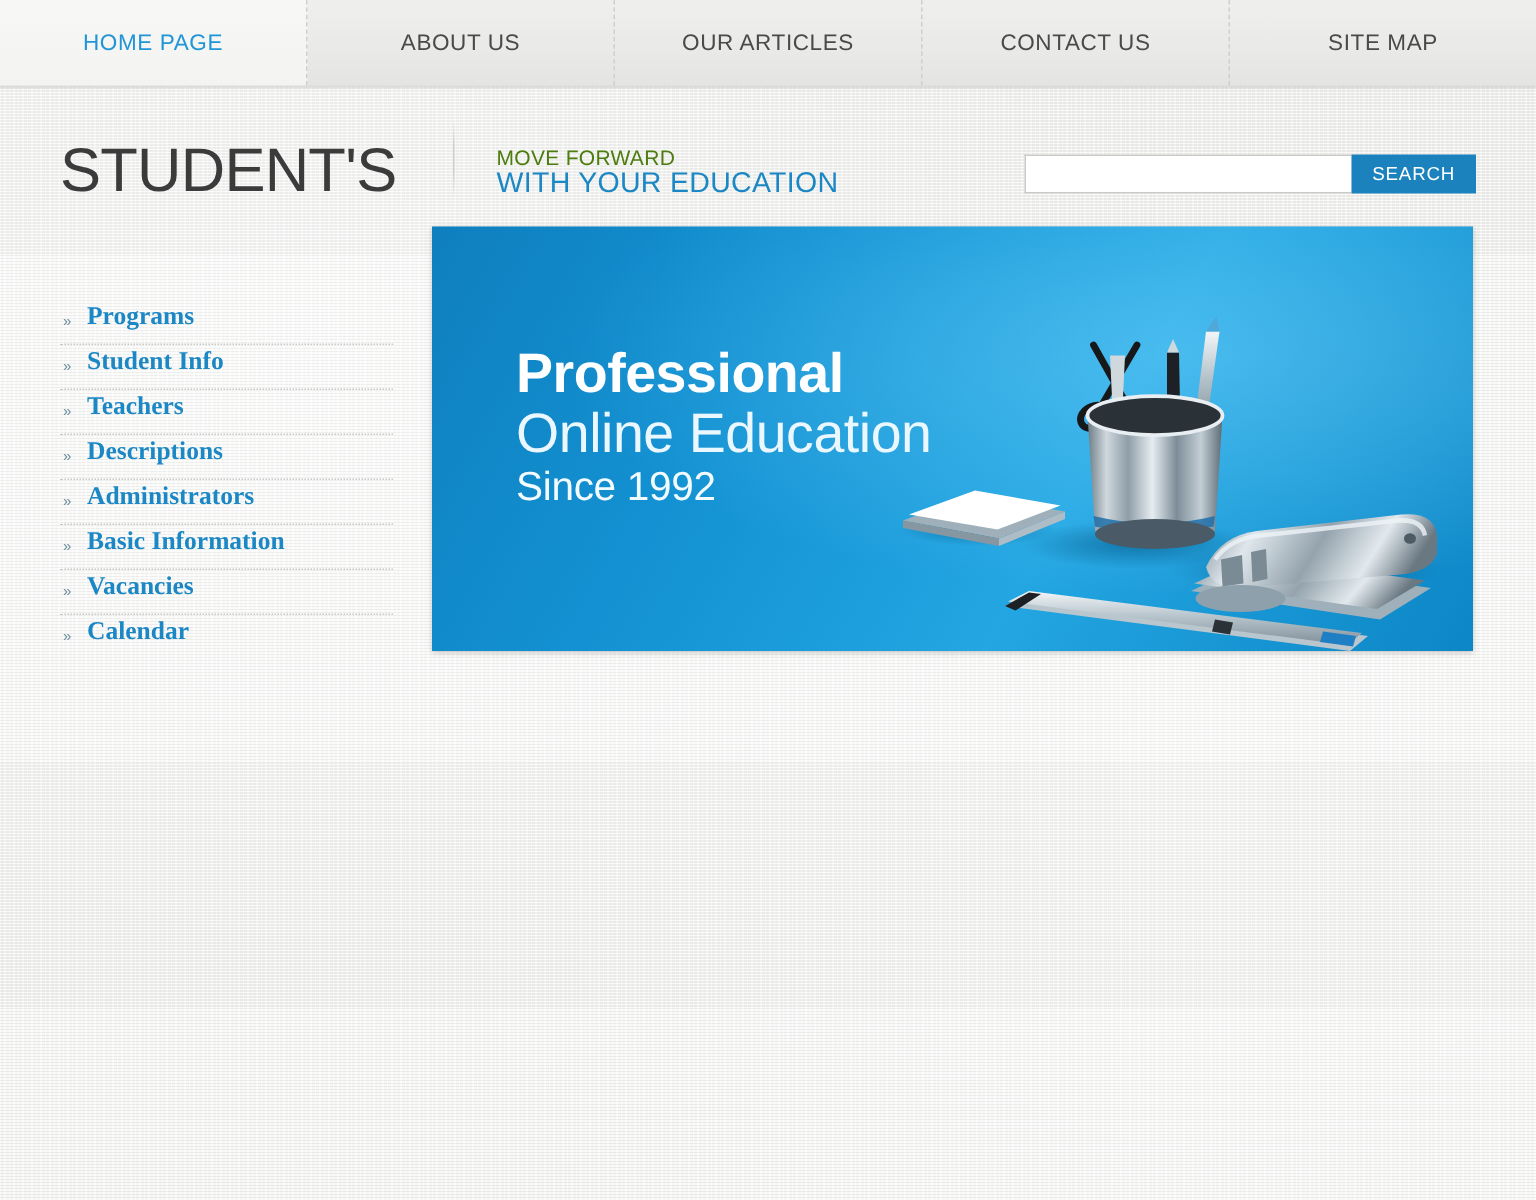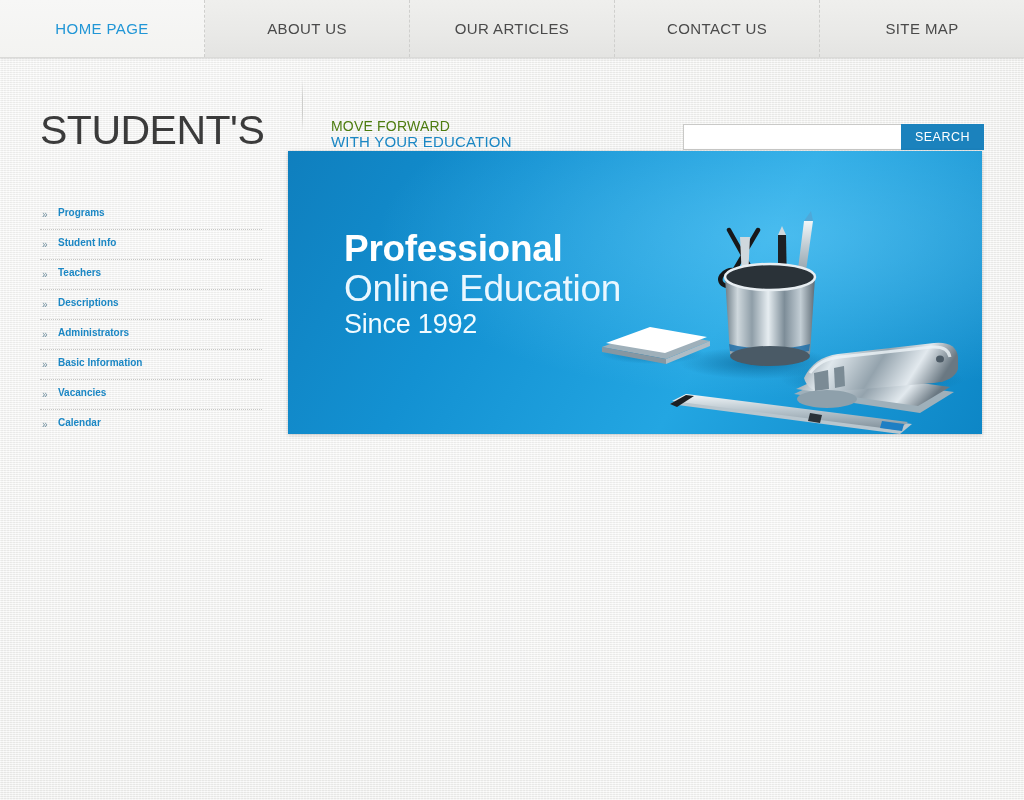--- a/index.html
+++ b/index.html
@@ -61,21 +61,21 @@
     content:""; position:absolute; left:-1px; top:0; bottom:0; width:1px;
     background: rgba(255,255,255,0.9);
   }
 
   
   .header {
     position: relative;
     height: 92px;
     padding: 16px 40px 0 40px;
     display: flex;
-    align-items: flex-end;
+    align-items: center;
   }
   .logo { position: relative; width: 250px; padding-top: 2px; }
   .logo-main {
     font-size: 41px;
     letter-spacing: -0.5px;
     color: #3b3b3b;
     line-height: 0.95;
     font-weight: 400;
   }
   .logo-sub {
@@ -91,21 +91,21 @@
     width: 1px;
     align-self: stretch;
     margin: 6px 28px 18px 12px;
     background: linear-gradient(to bottom, rgba(0,0,0,0), #cdcdcb 35%, #cdcdcb 65%, rgba(0,0,0,0));
   }
   .tagline { padding-top: 8px; }
   .tagline-1 {
     font-size: 14px; color: #4d7c0f; letter-spacing: 0.2px; line-height: 1.08;
   }
   .tagline-2 {
-    font-size: 15px; color: #1b87c4; letter-spacing: 0.2px; line-height: 1.08;
+    font-size: 19px; color: #1b87c4; letter-spacing: 0.2px; line-height: 1.08;
   }
   .search-wrap {
     margin-left: auto;
     display: flex;
     align-items: center;
     padding-top: 8px;
   }
   .search-input {
     width: 218px; height: 26px;
     border: 1px solid #c9c9c7;
@@ -152,24 +152,25 @@
     line-height: 22px;
     border-bottom: 1px dotted #c8c8c6;
     cursor: pointer;
   }
   .cat-item:last-child { border-bottom: none; }
   .cat-arrow {
     position: absolute; left: 2px; top: 4px;
     font-size: 10px; color: #6f8e9e;
   }
   .cat-link {
-    font-size: 10px;
+    font-size: 17px;
     font-weight: bold;
     color: #1b87c4;
     text-decoration: none;
+    font-family: Liberation Serif, serif;
   }
 
   
   .newsletter {
     margin-top: 28px;
     width: 219px;
     height: 129px;
     background: linear-gradient(135deg, #2ea9e0 0%, #1e93d2 45%, #0f7ab5 100%);
     padding: 16px 18px 0 18px;
     box-shadow: 0 1px 3px rgba(0,0,0,0.12);

